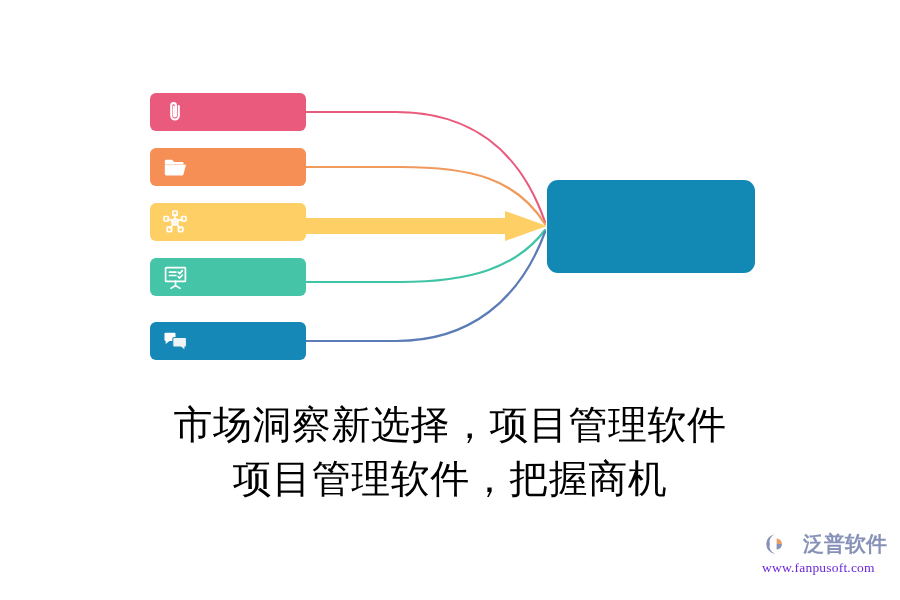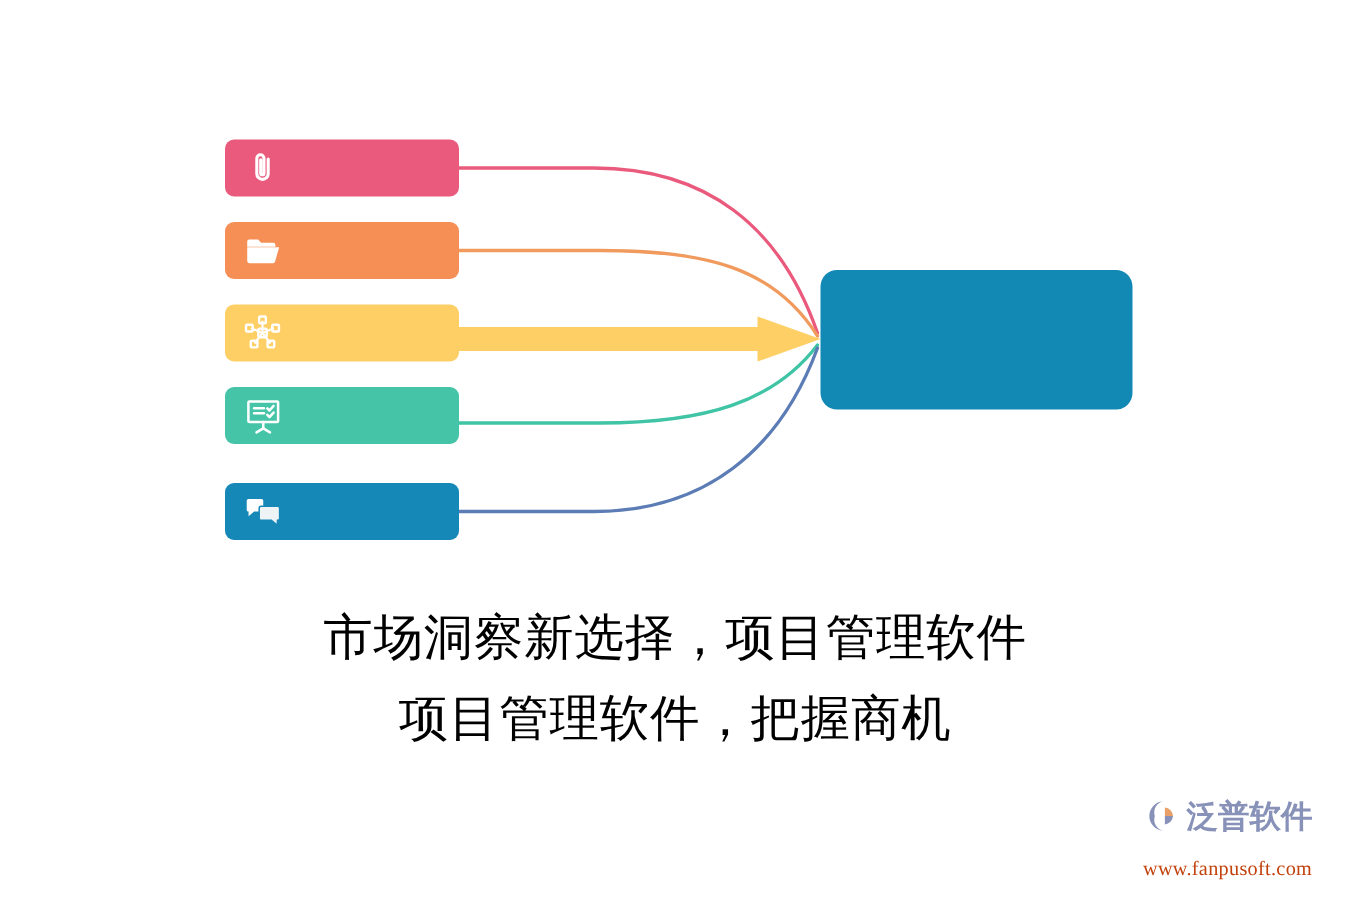--- a/index.html
+++ b/index.html
@@ -59,54 +59,54 @@
   }
 
   
   #caption {
     position: absolute;
     left: 0;
     top: 398px;
     width: 900px;
     text-align: center;
     color: #000000;
-    font-size: 33px;
+    font-size: 39px;
     line-height: 54px;
     letter-spacing: 0.5px;
     font-family: "Liberation Sans", "DejaVu Sans", sans-serif;
   }
   .caption-line { display: block; white-space: nowrap; }
 
   
   #watermark {
     position: absolute;
     left: 762px;
     top: 530px;
     width: 132px;
     height: 58px;
   }
   #watermark-top {
     display: flex;
     align-items: center;
-    gap: 3px;
+    gap: 15px;
   }
   #watermark-logo { width: 26px; height: 26px; flex: none; }
   #watermark-logo svg { display: block; }
   #watermark-brand {
     font-size: 21px;
     font-weight: bold;
     color: #8892b8;
     letter-spacing: 0px;
     white-space: nowrap;
     font-family: "Liberation Sans", "DejaVu Sans", sans-serif;
   }
   #watermark-url {
-    margin-top: 13px;
+    margin-top: 2px;
     font-size: 13.5px;
-    color: #c2410c;
+    color: #6d28d9;
     letter-spacing: 0.2px;
     white-space: nowrap;
     font-family: "Liberation Serif", "DejaVu Serif", serif;
   }
 </style>
 </head>
 <body>
 
 <div id="canvas">
 

